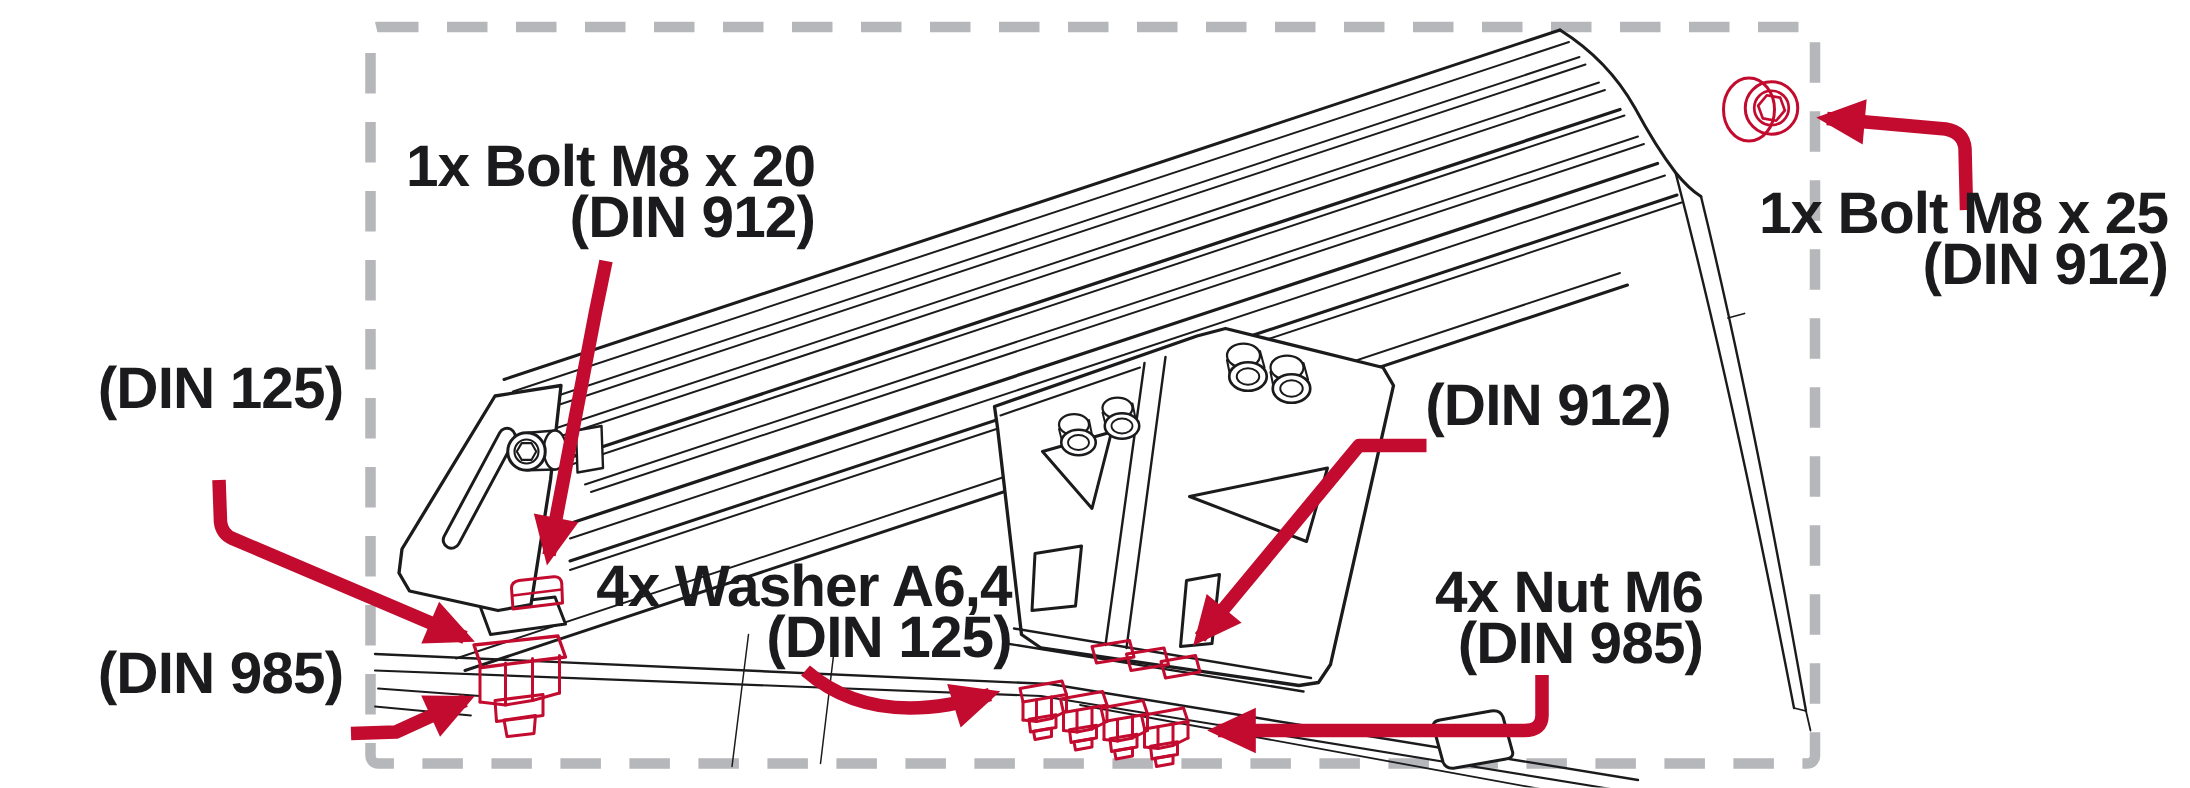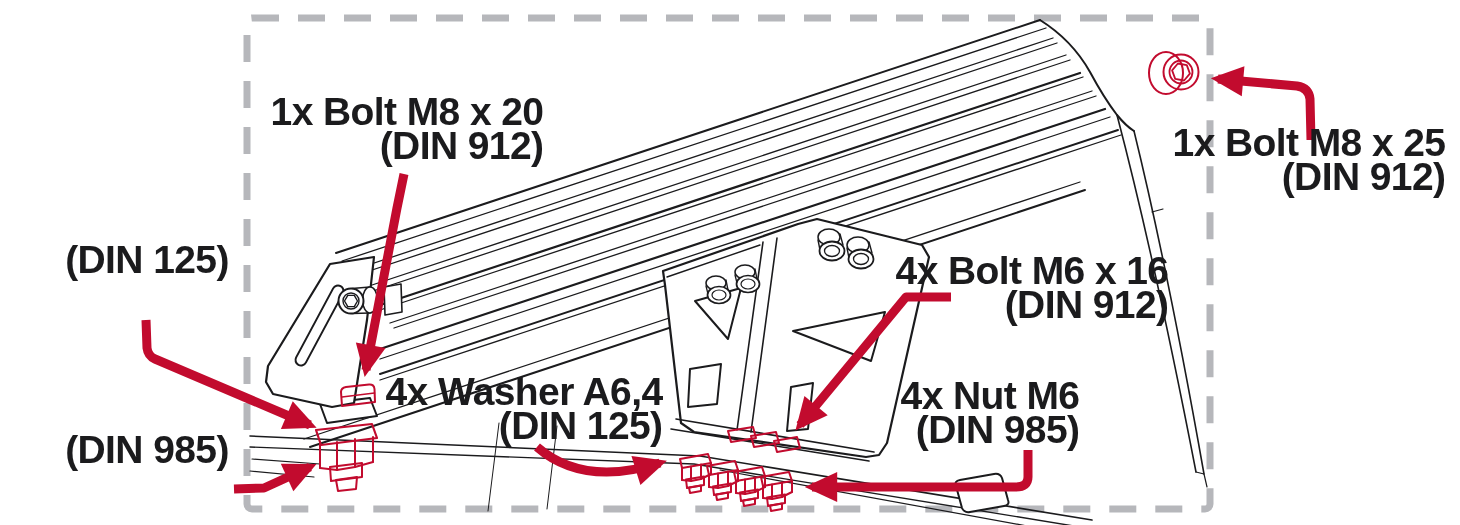--- a/index.html
+++ b/index.html
@@ -178,26 +178,25 @@
 <div class="label" style="left:1309px;top:126px">
   <div>1x Bolt M8 x 25</div>
   <div>(DIN 912)</div>
 </div>
 <div class="label" style="left:147px;top:243px">
   <div>(DIN 125)</div>
 </div>
 <div class="label" style="left:147px;top:433px">
   <div>(DIN 985)</div>
 </div>
-<div class="label" style="left:524px;top:375px">
+<div class="label" style="left:536px;top:375px">
   <div>4x Washer A6,4</div>
   <div>(DIN 125)</div>
 </div>
 <div class="label" style="left:1032px;top:254px">
-  <div>4x Bolt M6 x 16</div>
   <div>(DIN 912)</div>
 </div>
-<div class="label" style="left:990px;top:379px">
+<div class="label" style="left:1046px;top:379px">
   <div>4x Nut M6</div>
   <div>(DIN 985)</div>
 </div>
 
 </div>
 
 </body></html>

